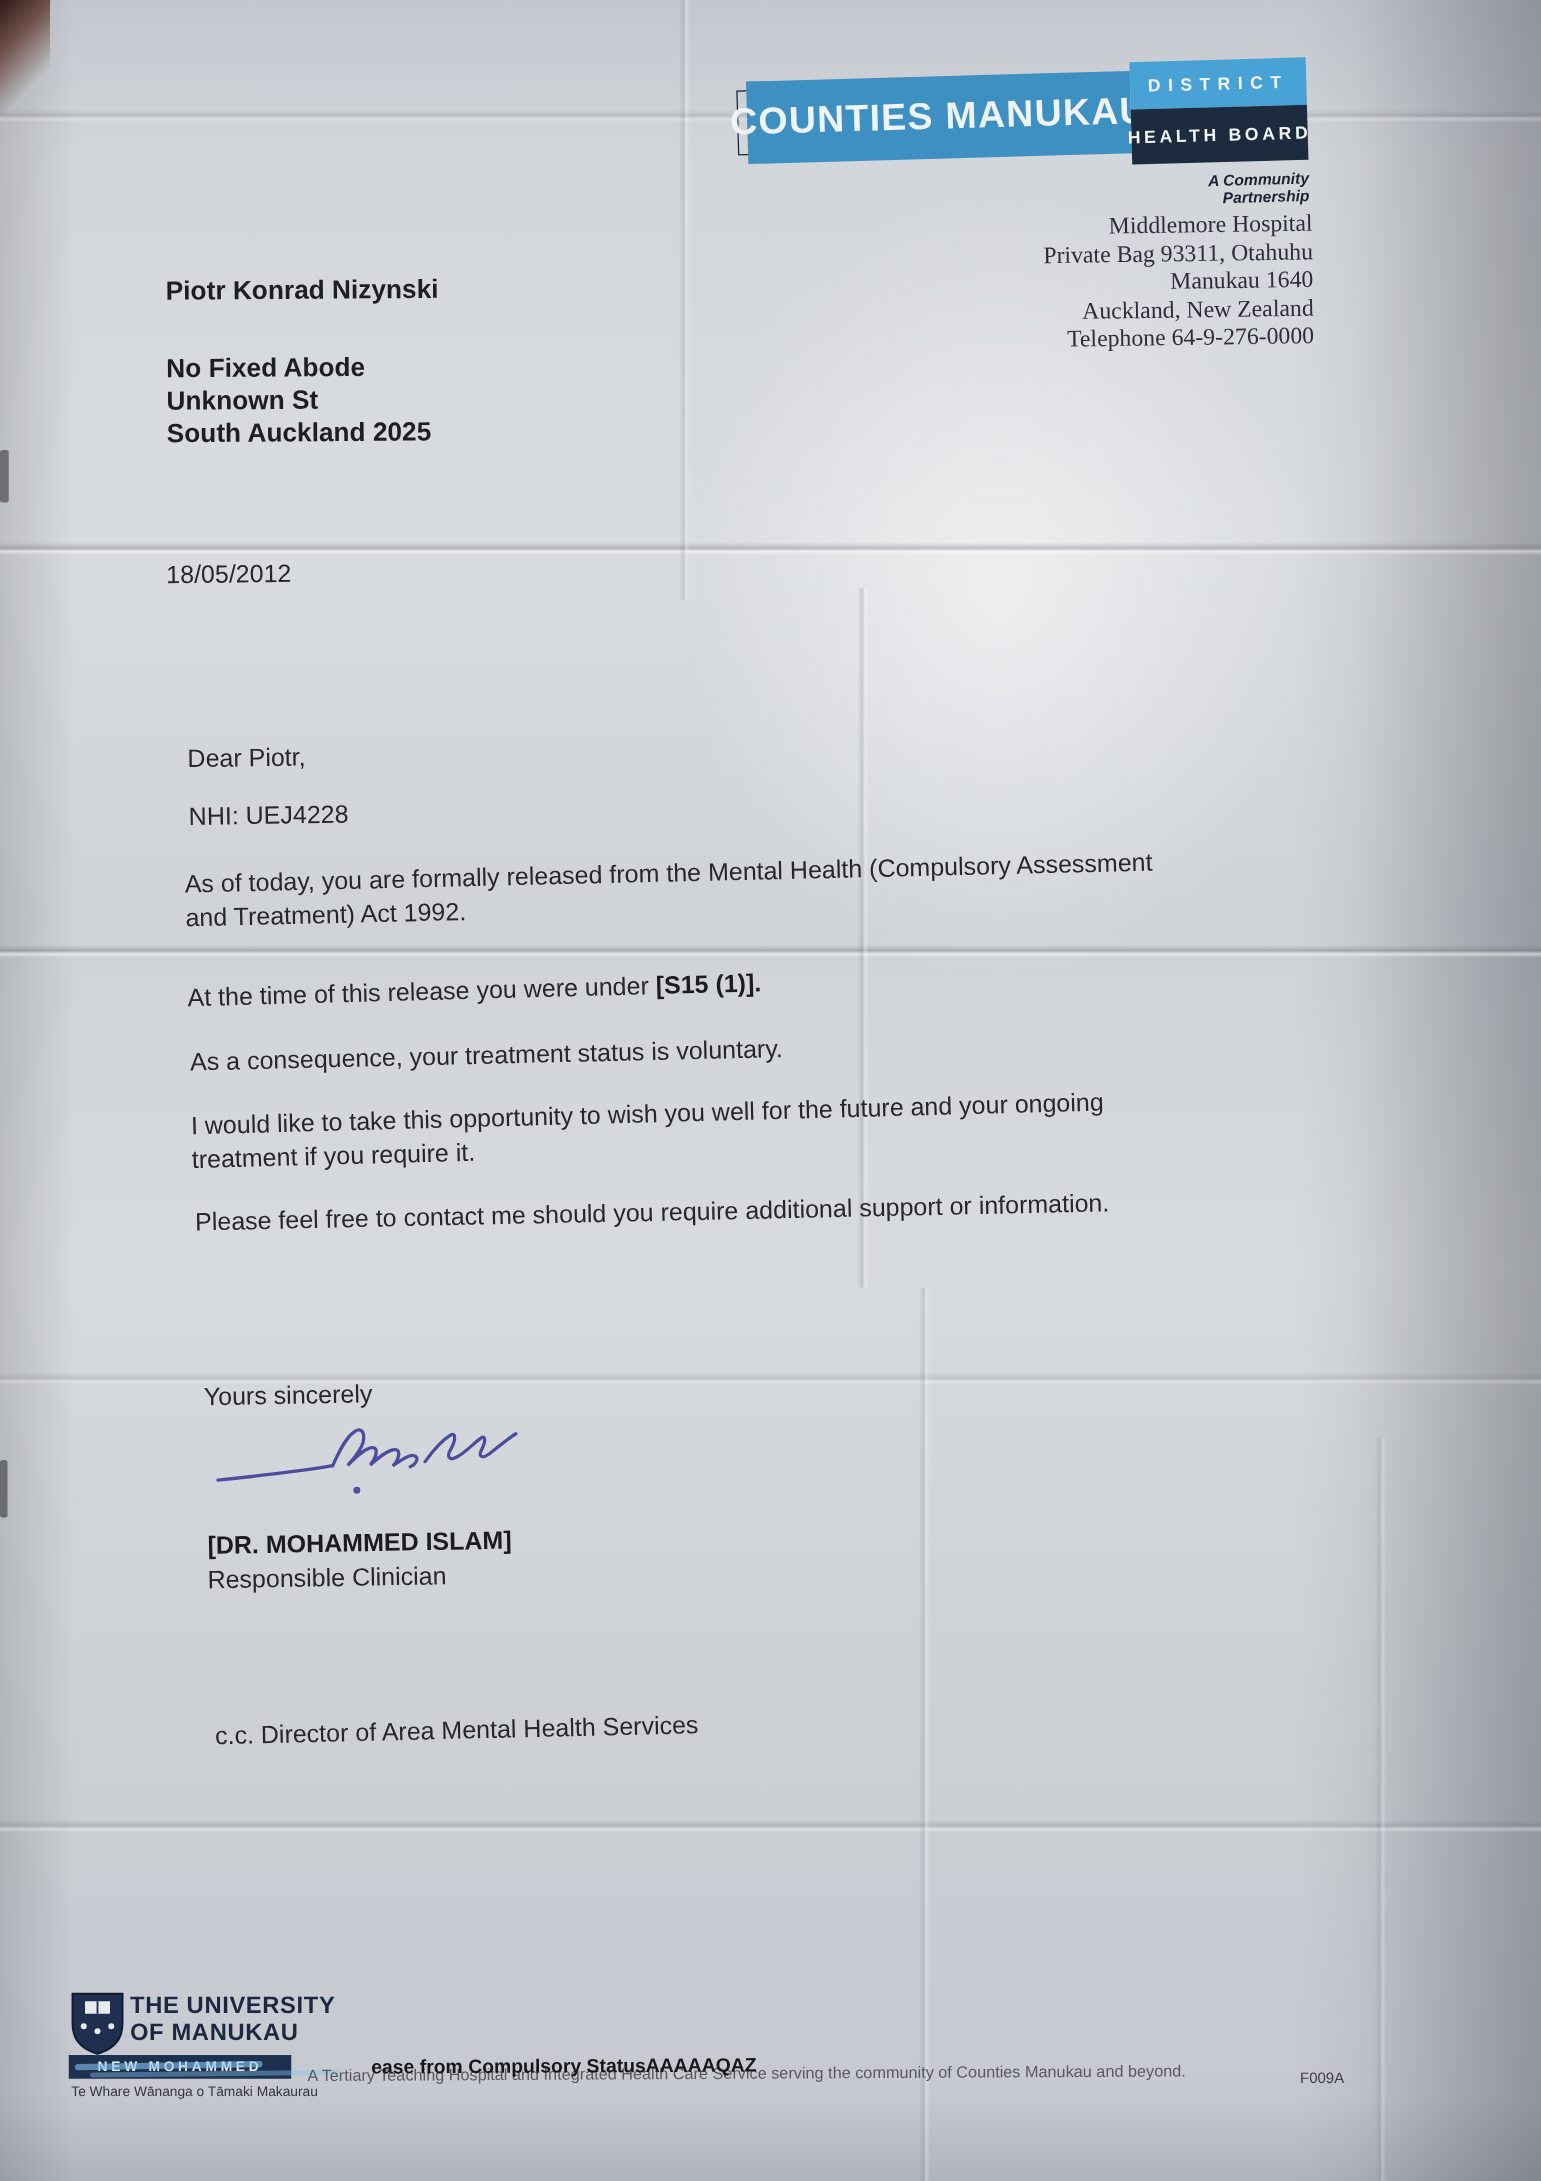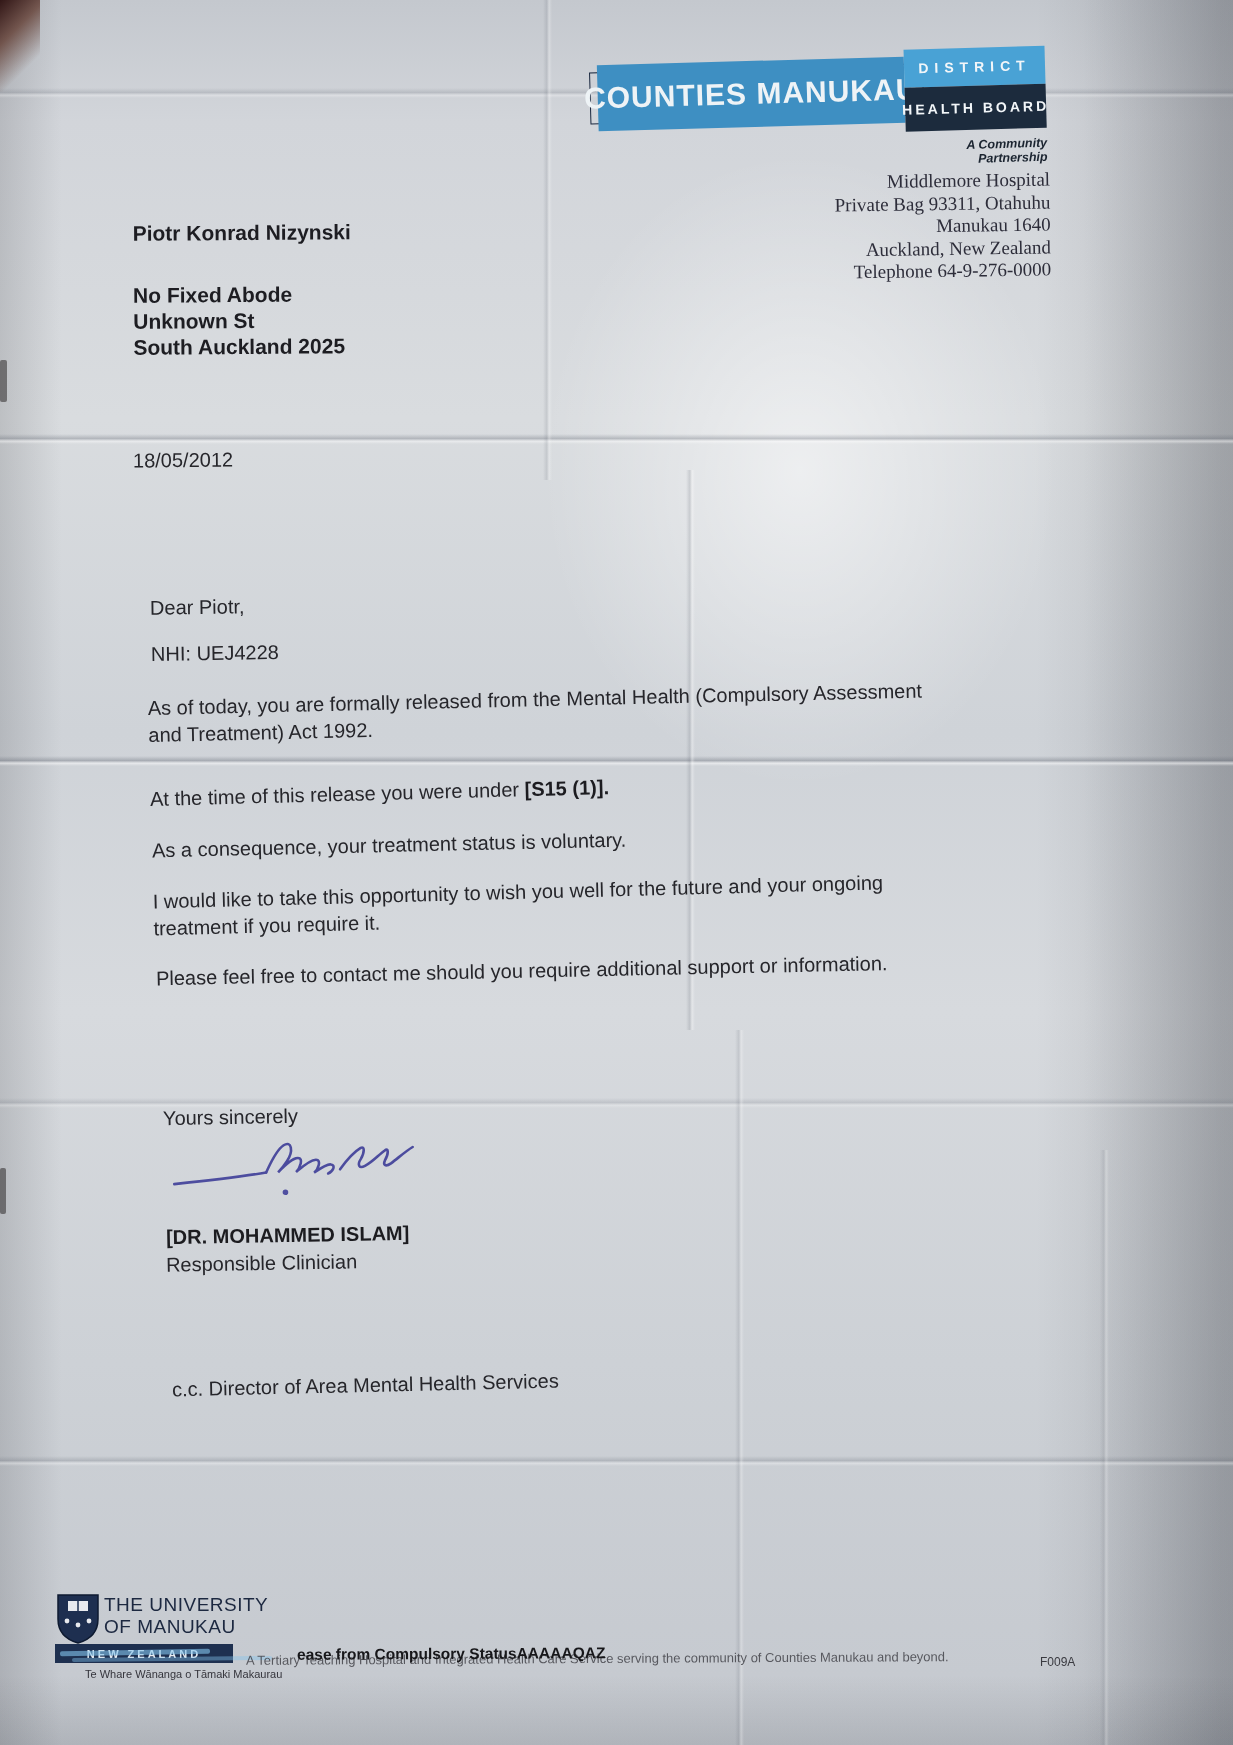--- a/index.html
+++ b/index.html
@@ -71,26 +71,26 @@
 
   
   .bodyline{ position:absolute; font-size:20px; color:#26262b; line-height:27px; }
   .p-wrap{ width:800px; }
   .bold-part{ font-weight:bold; color:#1c1c20; }
   .signature-svg{ position:absolute; left:168px; top:1126px; transform:rotate(-1deg); }
   .sig-name{ font-weight:bold; color:#1c1c20; }
 
   
   .crest{ position:absolute; left:55px; top:1592px; }
-  .univ-name{ position:absolute; left:104px; top:1594px; font-weight:normal; font-size:19px; line-height:22px;
+  .univ-name{ position:absolute; left:104px; top:1594px; font-weight:bold; font-size:19px; line-height:22px;
     color:#1c2840; letter-spacing:.5px; }
   .nz-band{ position:absolute; left:55px; top:1644px; width:178px; height:19px; background:#1e3050;
     display:flex; align-items:center; justify-content:center; }
   .nz-band span{ color:#e9edf2; font-weight:bold; font-size:11px; letter-spacing:3px; }
-  .maori-line{ position:absolute; left:57px; top:1668px; font-size:11px; color:#35353c;margin-left:28px; }
+  .maori-line{ position:absolute; left:57px; top:1668px; font-size:11px; color:#35353c; }
   .scribble{ position:absolute; background:rgba(132,196,236,.6); border-radius:2px; }
   .footer-tagline{ position:absolute; left:246px; top:1651px; font-size:13px; color:#3c3c42;
     white-space:nowrap; transform:rotate(-.3deg); z-index:1; opacity:.8; }
   .footer-overlay{ position:absolute; left:297px; top:1645px; font-size:15.5px; font-weight:bold; color:#17171a;
     white-space:nowrap; transform:rotate(-.3deg); z-index:2; }
   .form-code{ position:absolute; left:1040px; top:1655px; font-size:12px; color:#3a3a40;text-align:center; }
 </style>
 </head>
 <body>
 
@@ -182,21 +182,21 @@
     <line x1="23" y1="9" x2="23" y2="19" stroke="#1e2f50" stroke-width="1.5"></line>
     <circle cx="12" cy="29" r="2.4" fill="#e8eaee"></circle>
     <circle cx="23" cy="33" r="2.4" fill="#e8eaee"></circle>
     <circle cx="34" cy="29" r="2.4" fill="#e8eaee"></circle>
   </svg>
   <div class="univ-name">
     <div>THE UNIVERSITY</div>
     <div>OF MANUKAU</div>
   </div>
   <div class="nz-band">
-    <span>NEW ZEALAND</span>
+    <span>NEW MOHAMMED</span>
   </div>
   <div class="scribble" style="left:60px; top:1650px; width:150px; height:5px; transform:rotate(-1deg);"></div>
   <div class="scribble" style="left:72px; top:1657px; width:200px; height:4px; transform:rotate(-.6deg); opacity:.7;"></div>
   <div class="maori-line">Te Whare Wānanga o Tāmaki Makaurau</div>
 
   <div class="footer-tagline">A Tertiary Teaching Hospital and Integrated Health Care Service serving the community of Counties Manukau and beyond.</div>
   <div class="footer-overlay">ease from Compulsory StatusAAAAAQAZ</div>
   <div class="form-code">F009A</div>
 
 </div>

